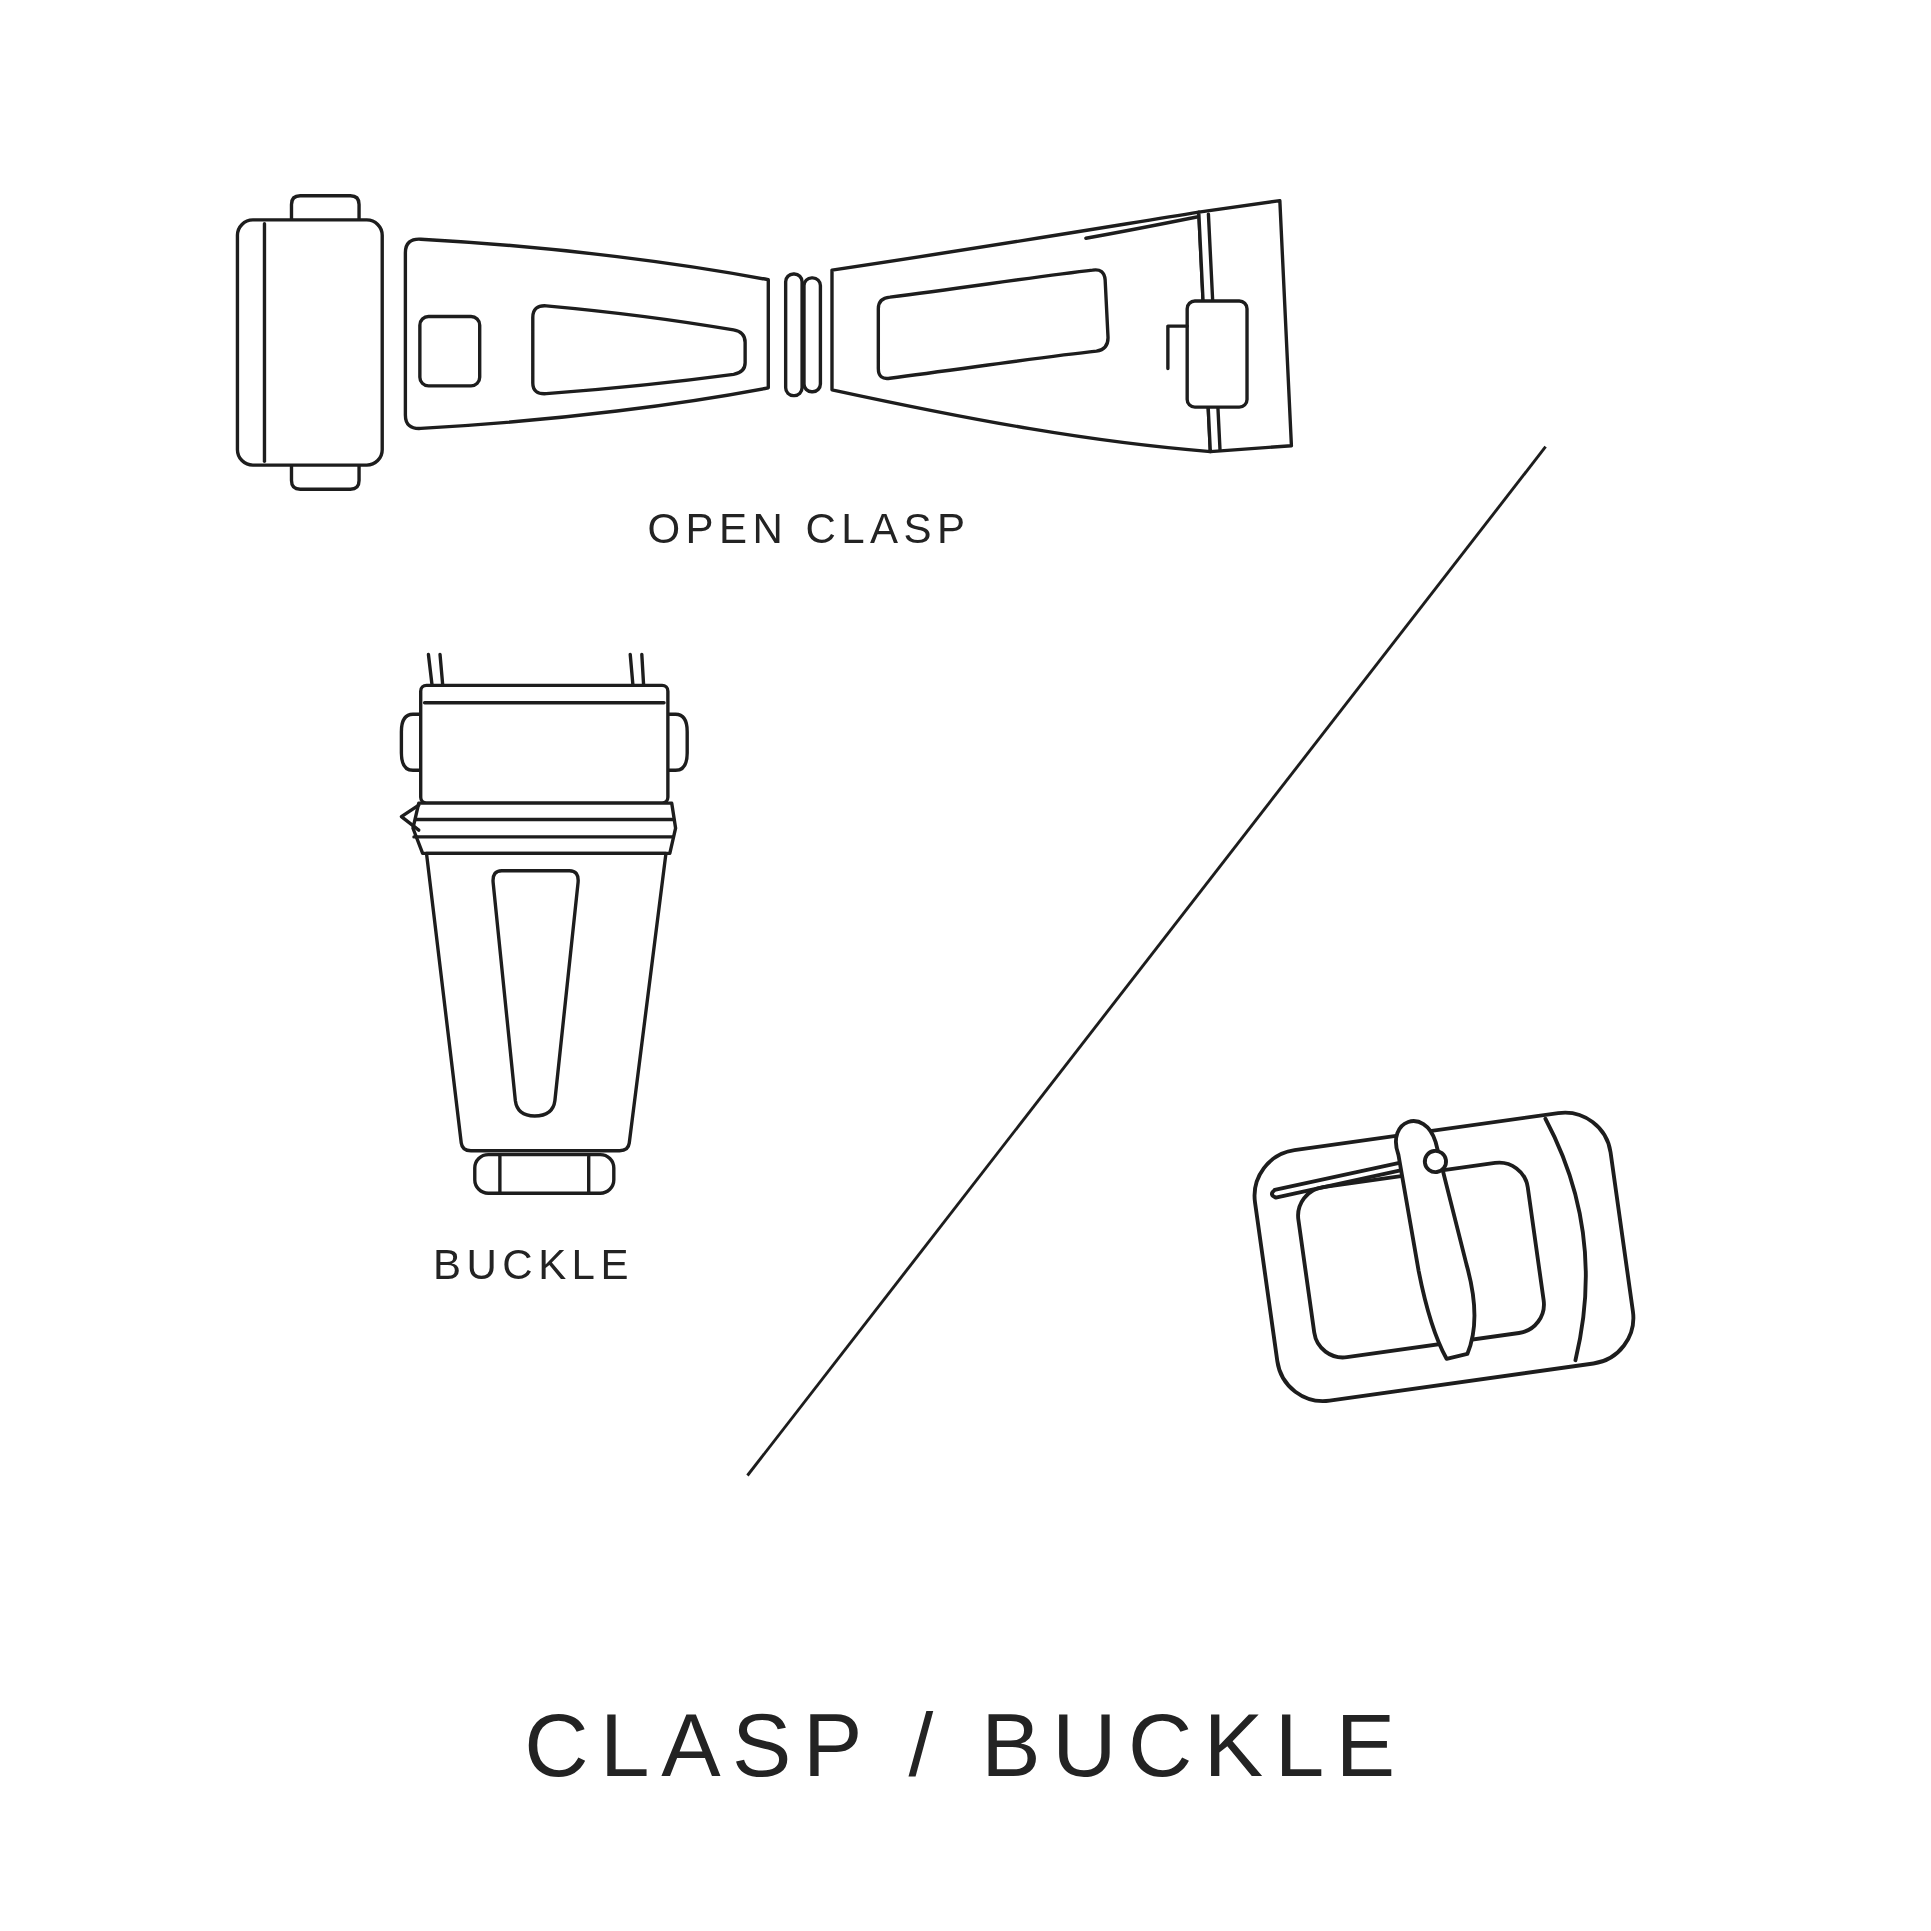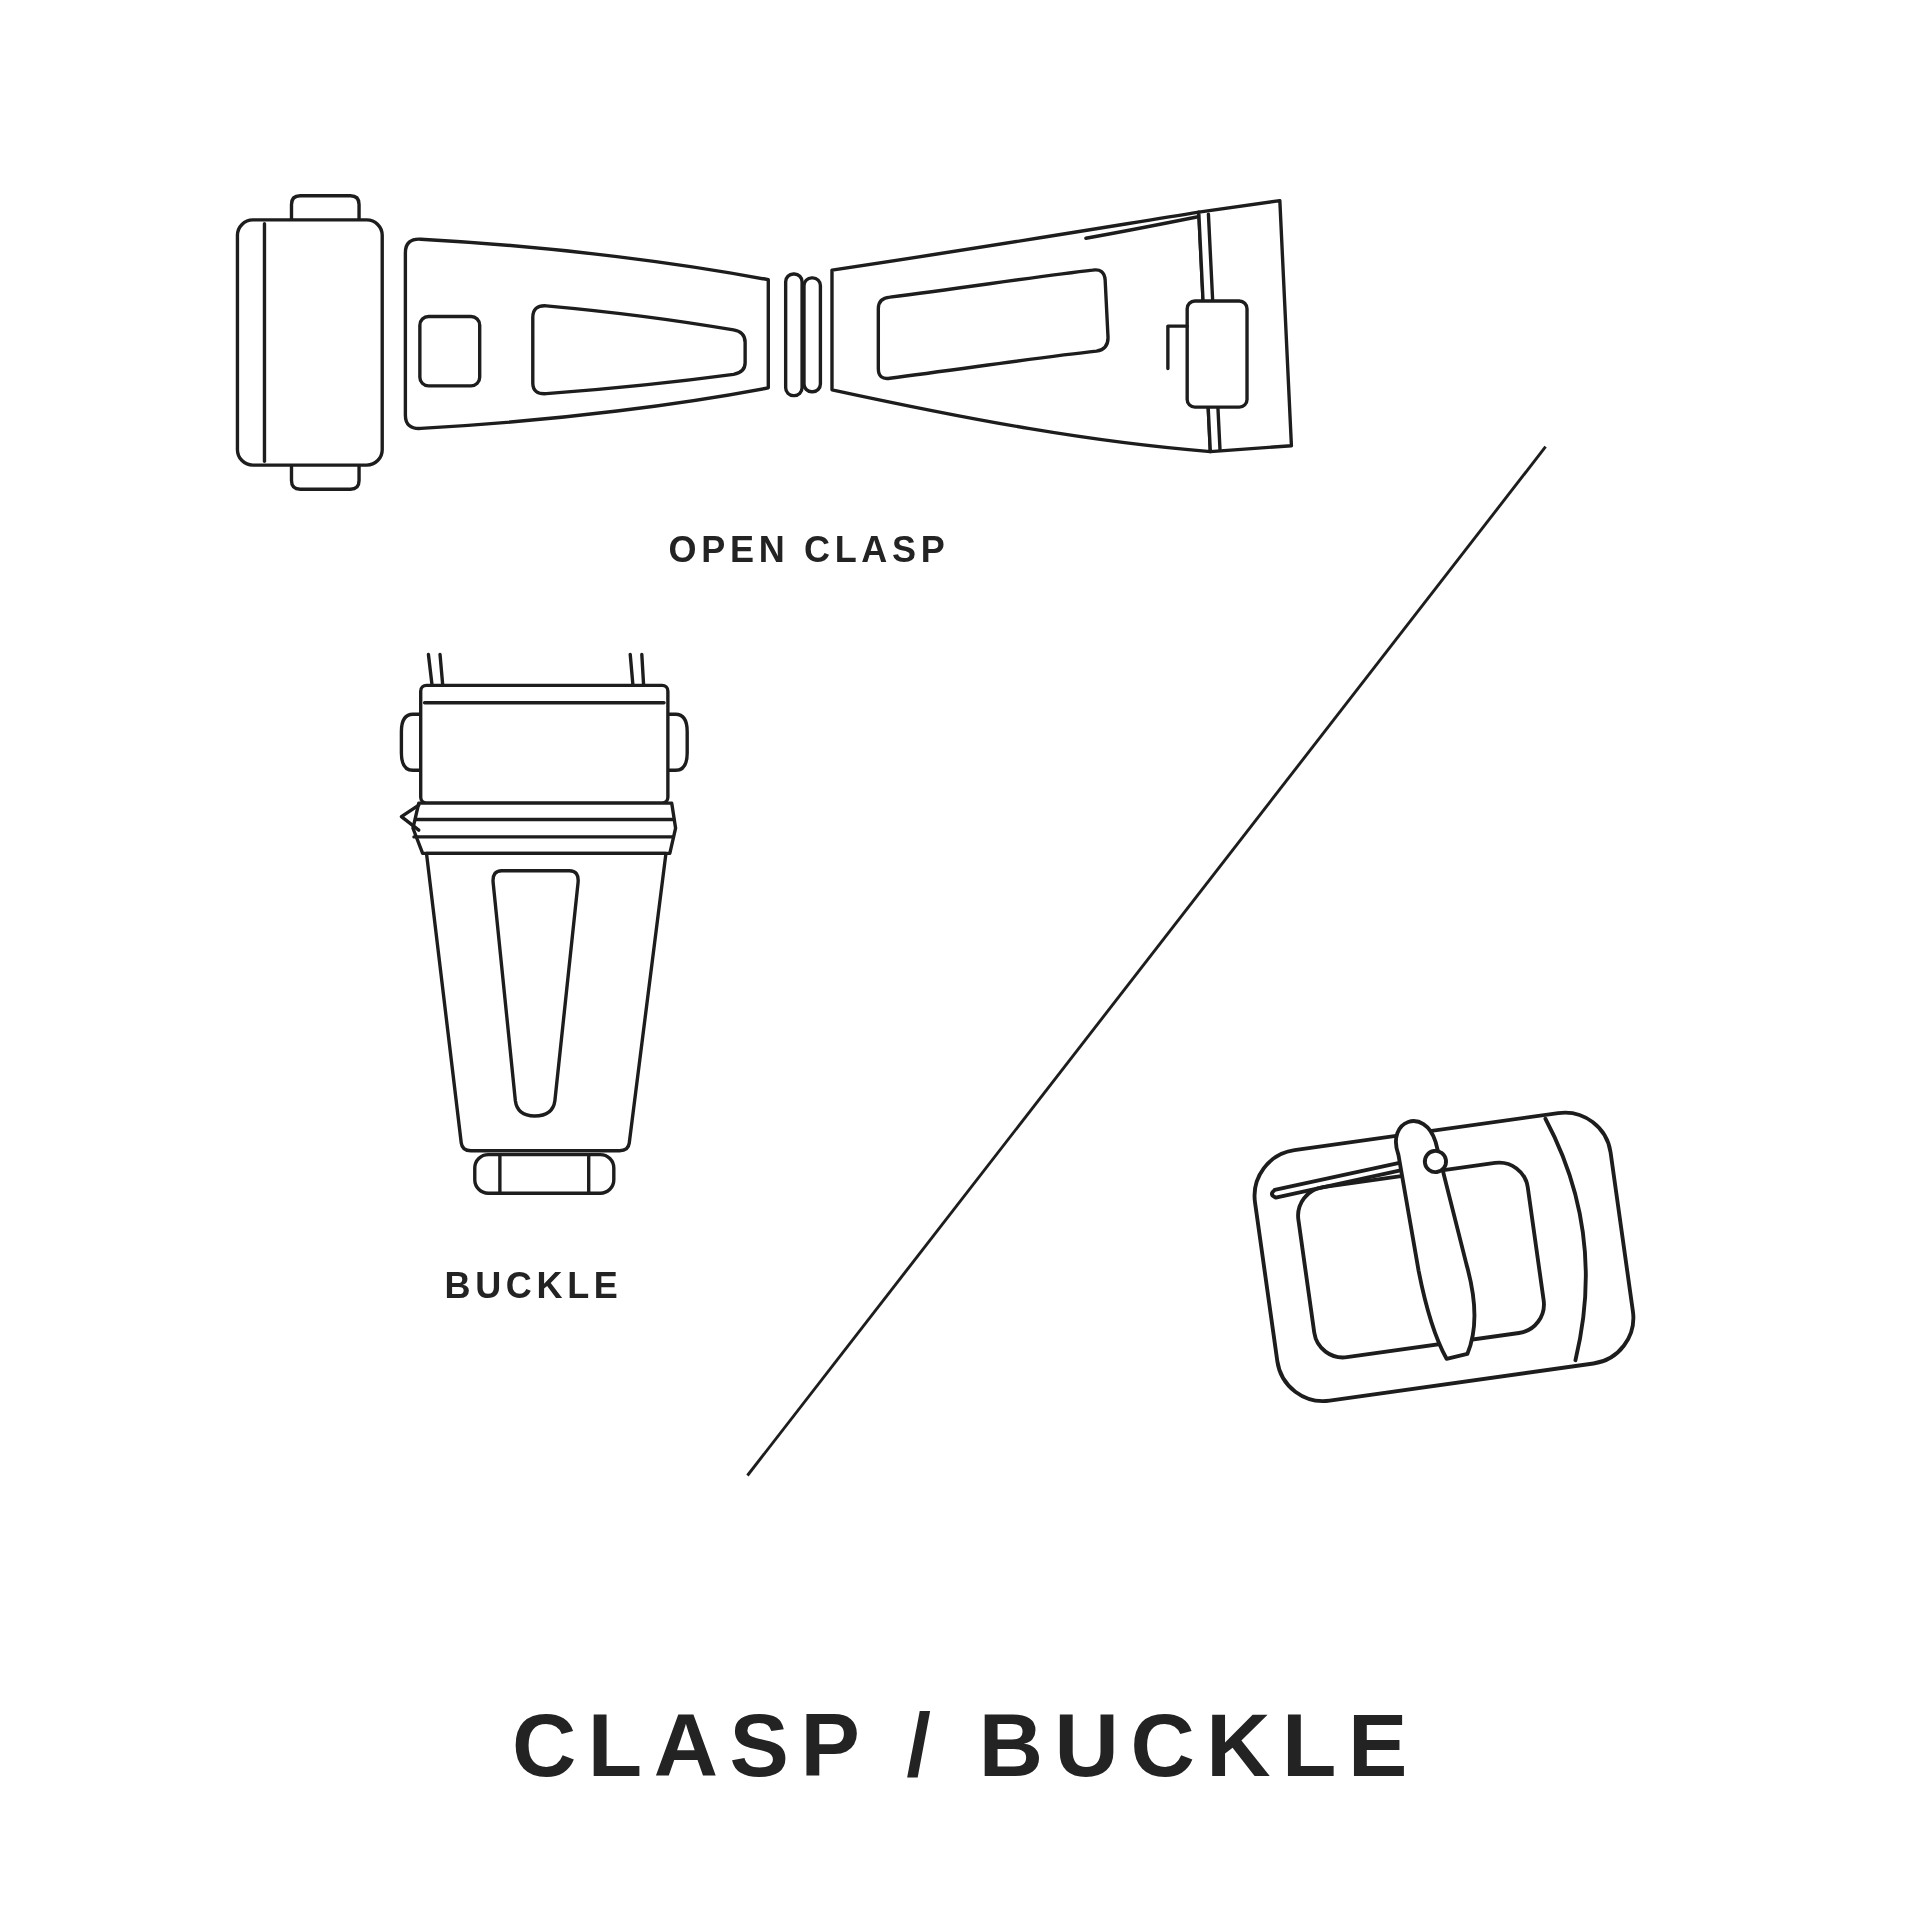--- a/index.html
+++ b/index.html
@@ -13,22 +13,22 @@
   .canvas { position: absolute; inset: 0; }
   .illus { position: absolute; overflow: visible; }
   .label {
     position: absolute;
     color: #232323;
     letter-spacing: 0.13em;
     text-align: center;
     line-height: 1;
     white-space: nowrap;
   }
-  .caption { font-size: 36px; font-weight: 700; margin-top: 24px; }
-  .title   { font-size: 89px; font-weight: 700; letter-spacing: 0.13em; }
+  .caption { font-size: 42px; font-weight: 400; }
+  .title   { font-size: 89px; font-weight: 400; letter-spacing: 0.13em; }
 </style>
 </head>
 <body>
 
 <div class="canvas">
 
   <svg class="illus" style="left:222px; top:183px;" width="1081" height="319" viewBox="0 0 1120 330">
     <g fill="none" stroke="#1d1d1d" stroke-width="3.5" stroke-linejoin="round" stroke-linecap="round">
 
       <path d="M72 40 V22 Q72 13 81 13 H133 Q142 13 142 22 V40"></path>

